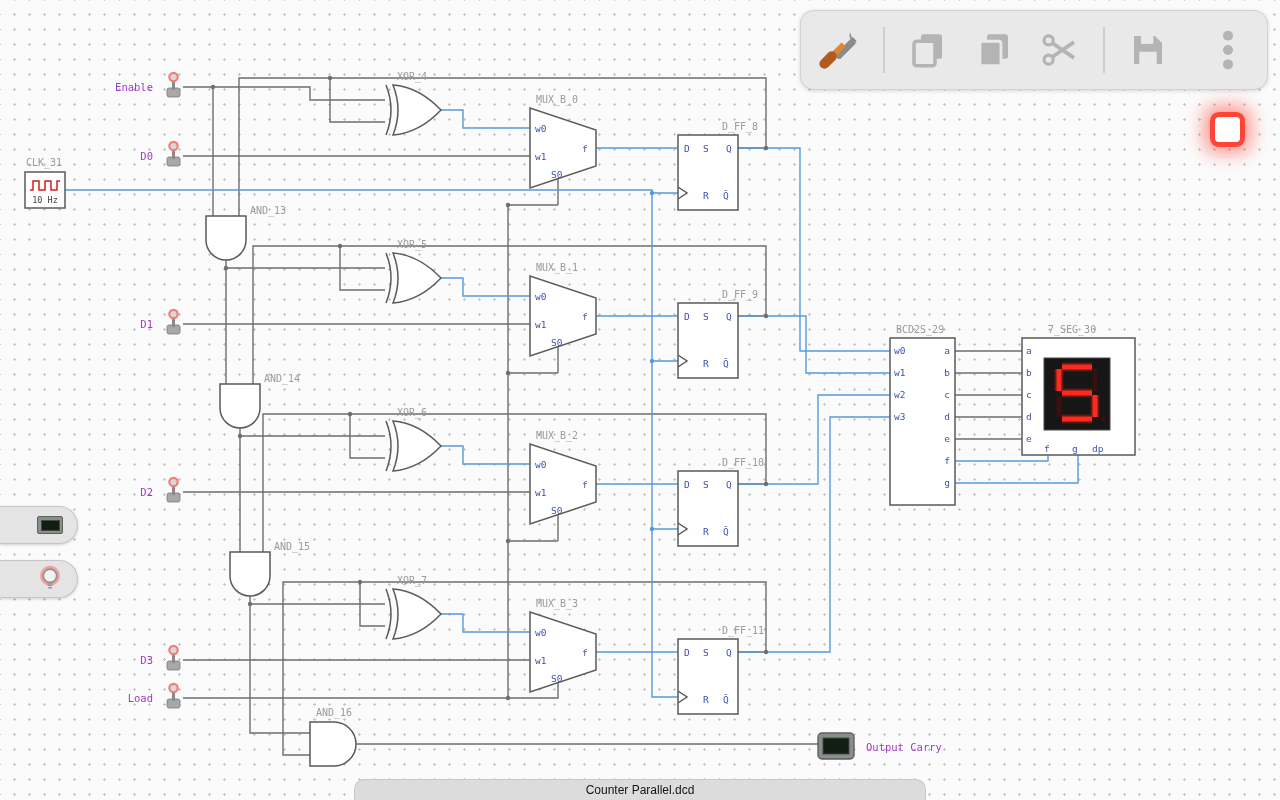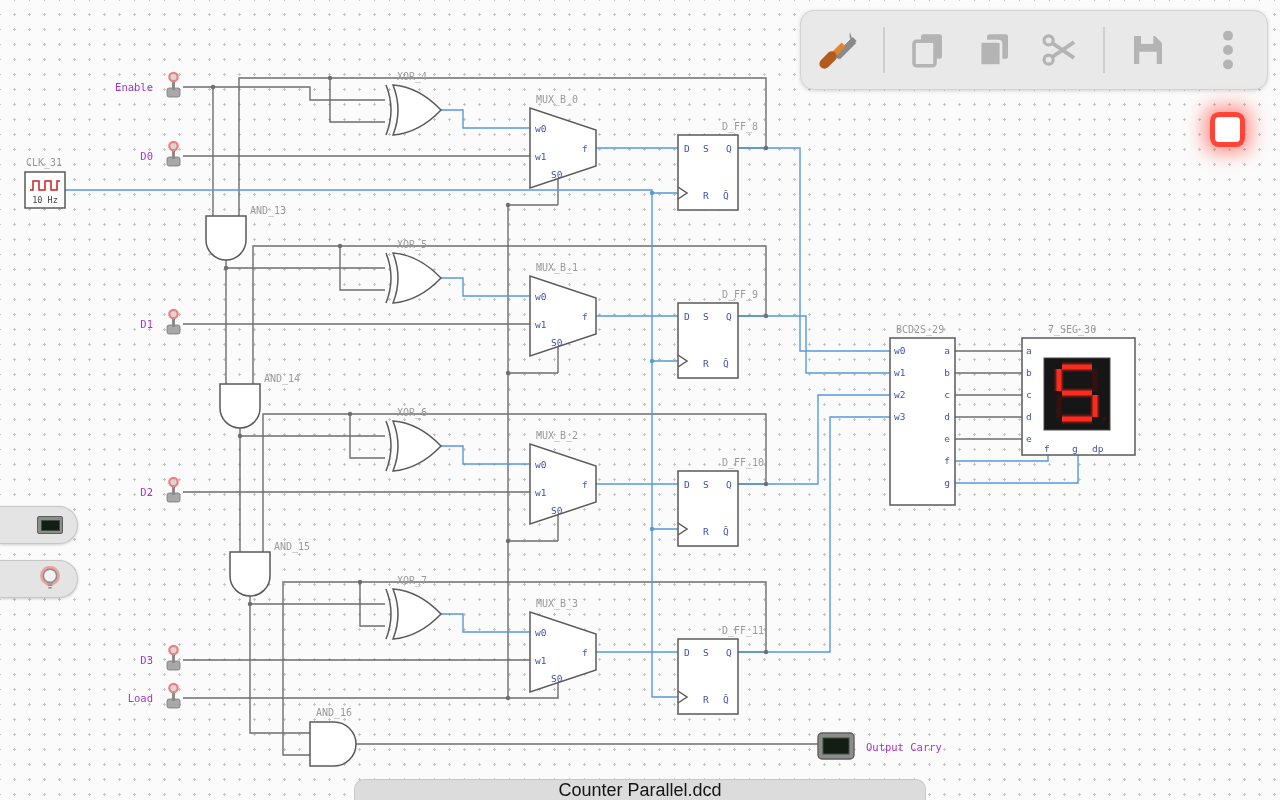--- a/index.html
+++ b/index.html
@@ -42,21 +42,21 @@
   .palette-item{
     position:absolute;left:0;width:78px;height:38px;background:#e4e4e4;
     border:1px solid #c6c6c6;border-left:none;border-radius:0 19px 19px 0;
     box-shadow:0 1px 3px rgba(0,0,0,.18);display:flex;align-items:center;justify-content:flex-end;
     padding-right:14px;box-sizing:border-box;
   }
   .statusbar{
     position:absolute;left:50%;transform:translateX(-50%);bottom:0;width:570px;height:20px;
     background:#dcdcdc;border:1px solid #c8c8c8;border-bottom:none;border-radius:10px 10px 0 0;
     display:flex;align-items:center;justify-content:center;
-    font-size:18px;color:#151515;
+    font-size:12px;color:#151515;
   }
   .mini-disp{width:24px;height:16px;background:#8c8c8c;border:1px solid #5f5f5f;border-radius:2px;
     display:flex;align-items:center;justify-content:center;}
   .mini-disp-inner{width:17px;height:9px;background:#121d14;border:1px solid #3c503c;}
 </style>
 </head>
 <body>
 
 <div class="stage">
 

